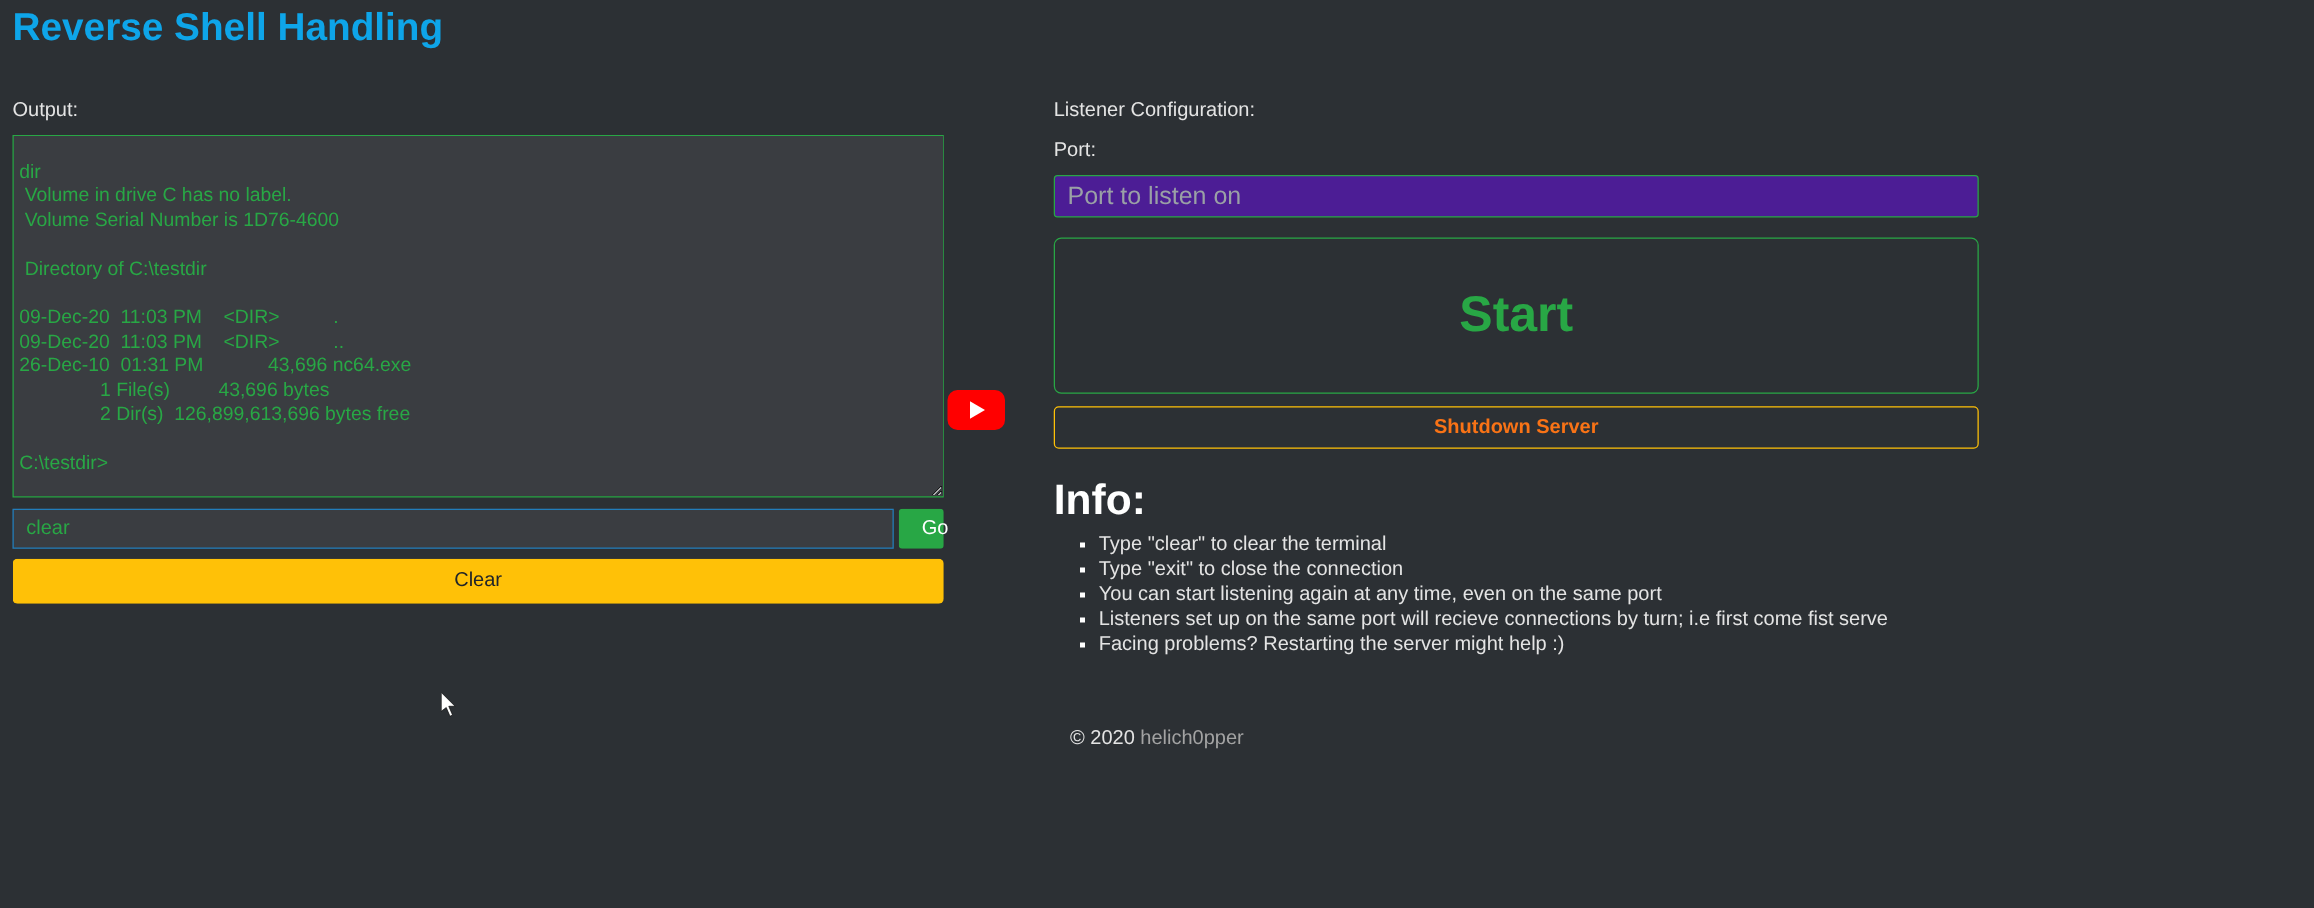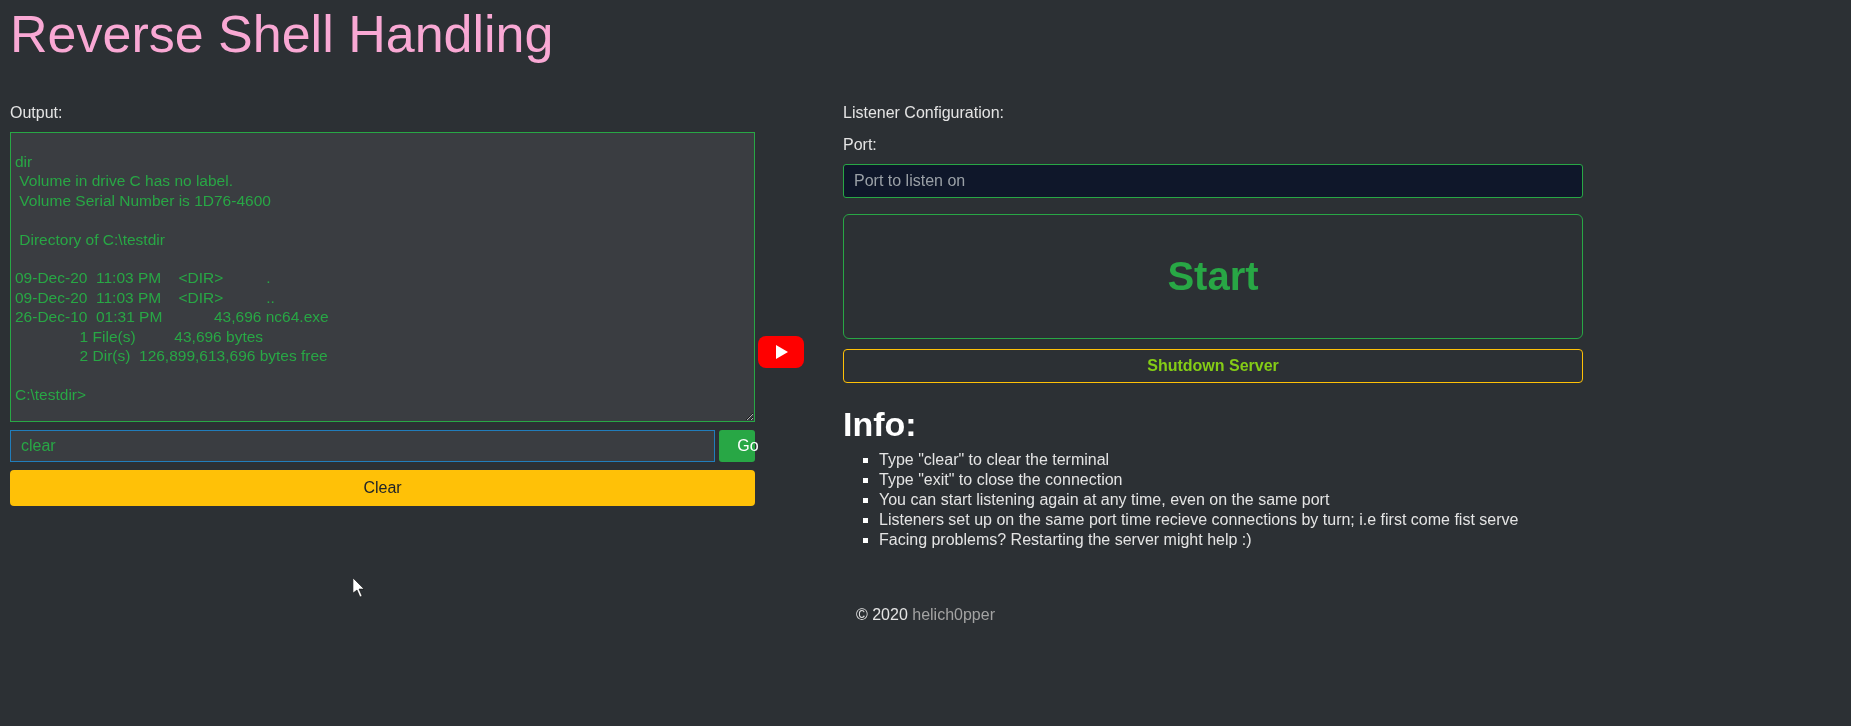--- a/index.html
+++ b/index.html
@@ -8,24 +8,24 @@
     background: #2c3034;
     color: #f5f5f5;
     font-family: "Segoe UI", "Helvetica Neue", Arial, sans-serif;
     font-size: 16px;
     width: 1851px;
   }
   .page {
     padding: 0 10px 20px 10px;
   }
   h1.title {
-    font-size: 52px;
-    font-weight: 400;
+    font-size: 31px;
+    font-weight: 700;
     margin: 4px 0 40px 0;
-    color: #f9a8d4;
+    color: #0ea5e9;
   }
   .columns {
     display: flex;
     gap: 88px;
     align-items: flex-start;
     position: relative;
   }
   .col-left  { flex: 0 0 745px; }
   .col-right { flex: 0 0 740px; margin-left:auto; padding-right:290px;}
 
@@ -97,24 +97,24 @@
     width: 100%;
     height: 36px;
     margin-top: 8px;
     border-radius: 4px;
   }
 
   .port-input {
     width: 100%;
     height: 34px;
     box-sizing: border-box;
-    background: #0f172a;
+    background: #4c1d95;
     border: 1px solid #28a745;
     color: #28a745;
-    font-size: 16px;
+    font-size: 20px;
     padding: 0 10px;
     border-radius: 3px;
   }
   .port-input::placeholder { color: #9aa0a6; }
 
   .btn-start {
     width: 100%;
     height: 125px;
     margin-top: 16px;
     background: transparent;
@@ -123,21 +123,21 @@
     font-size: 40px;
     font-weight: 700;
     border-radius: 6px;
   }
   .btn-shutdown {
     width: 100%;
     height: 34px;
     margin-top: 10px;
     background: transparent;
     border: 1px solid #ffc107;
-    color: #84cc16;
+    color: #f97316;
     font-size: 16px;
     font-weight: 600;
     border-radius: 4px;
   }
 
   h2.info-title {
     font-size: 34px;
     font-weight: 700;
     margin: 22px 0 6px 0;
     color: #ffffff;
@@ -239,21 +239,21 @@
 
       <button class="btn btn-start">Start</button>
 
       <button class="btn btn-shutdown">Shutdown Server</button>
 
       <h2 class="info-title">Info:</h2>
       <ul class="info-list">
         <li>Type "clear" to clear the terminal</li>
         <li>Type "exit" to close the connection</li>
         <li>You can start listening again at any time, even on the same port</li>
-        <li>Listeners set up on the same port time recieve connections by turn; i.e first come fist serve</li>
+        <li>Listeners set up on the same port will recieve connections by turn; i.e first come fist serve</li>
         <li>Facing problems? Restarting the server might help :)</li>
       </ul>
     </div>
 
   </div>
 
   <div class="footer">
     <span>© 2020 </span><a>helich0pper</a>
   </div>
 </div>

